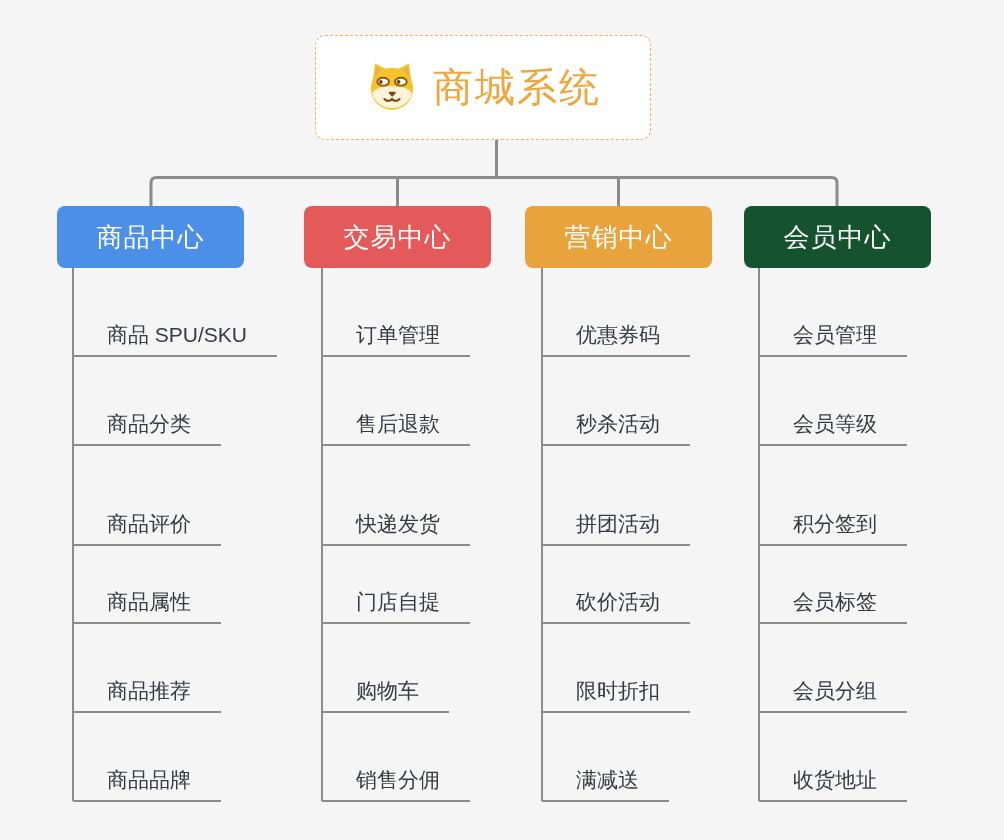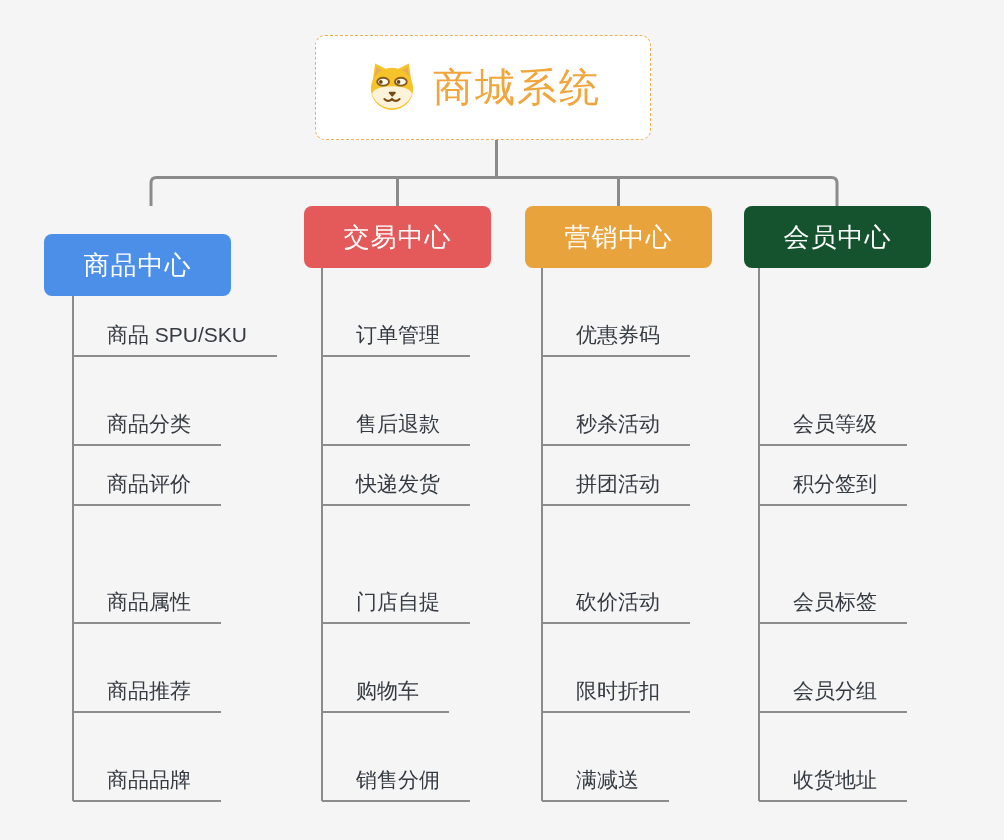--- a/index.html
+++ b/index.html
@@ -42,21 +42,21 @@
     position: absolute; top: 206px;
     width: 187px; height: 62px;
     border-radius: 8px;
     color: #ffffff;
     font-size: 26px;
     letter-spacing: 1px;
     display: flex; align-items: center; justify-content: center;
     white-space: nowrap;
     cursor: default;
   }
-  .bx0 { left: 44px; margin-top: 28px; }
+  .bx0 { left: 57px; }
   .bx1 { left: 304px; }
   .bx2 { left: 525px; }
   .bx3 { left: 744px; }
 
   .item {
     position: absolute;
     display: inline-block;
     font-size: 21px;
     line-height: 23px;
     color: #363b42;
@@ -64,21 +64,21 @@
     border-bottom: 2px solid #8c8c8c;
     white-space: nowrap;
     cursor: default;
   }
   .c0 { left: 73px; }
   .c1 { left: 322px; text-align: right; }
   .c2 { left: 542px; }
   .c3 { left: 759px; }
   .r0 { top: 323px; }
   .r1 { top: 412px; }
-  .r2 { top: 472px; }
+  .r2 { top: 512px; }
   .r3 { top: 590px; }
   .r4 { top: 679px; }
   .r5 { top: 768px; }
 </style>
 </head>
 <body>
 
 <div class="canvas">
 
   <svg class="connectors" viewBox="0 0 1004 840">
@@ -139,19 +139,20 @@
   <div class="item c1 r4">购物车</div>
   <div class="item c1 r5">销售分佣</div>
 
   <div class="item c2 r0">优惠券码</div>
   <div class="item c2 r1">秒杀活动</div>
   <div class="item c2 r2">拼团活动</div>
   <div class="item c2 r3">砍价活动</div>
   <div class="item c2 r4">限时折扣</div>
   <div class="item c2 r5">满减送</div>
 
+  <div class="item c3 r0">会员管理</div>
   <div class="item c3 r1">会员等级</div>
   <div class="item c3 r2">积分签到</div>
   <div class="item c3 r3">会员标签</div>
   <div class="item c3 r4">会员分组</div>
   <div class="item c3 r5">收货地址</div>
 
 </div>
 
 </body></html>

